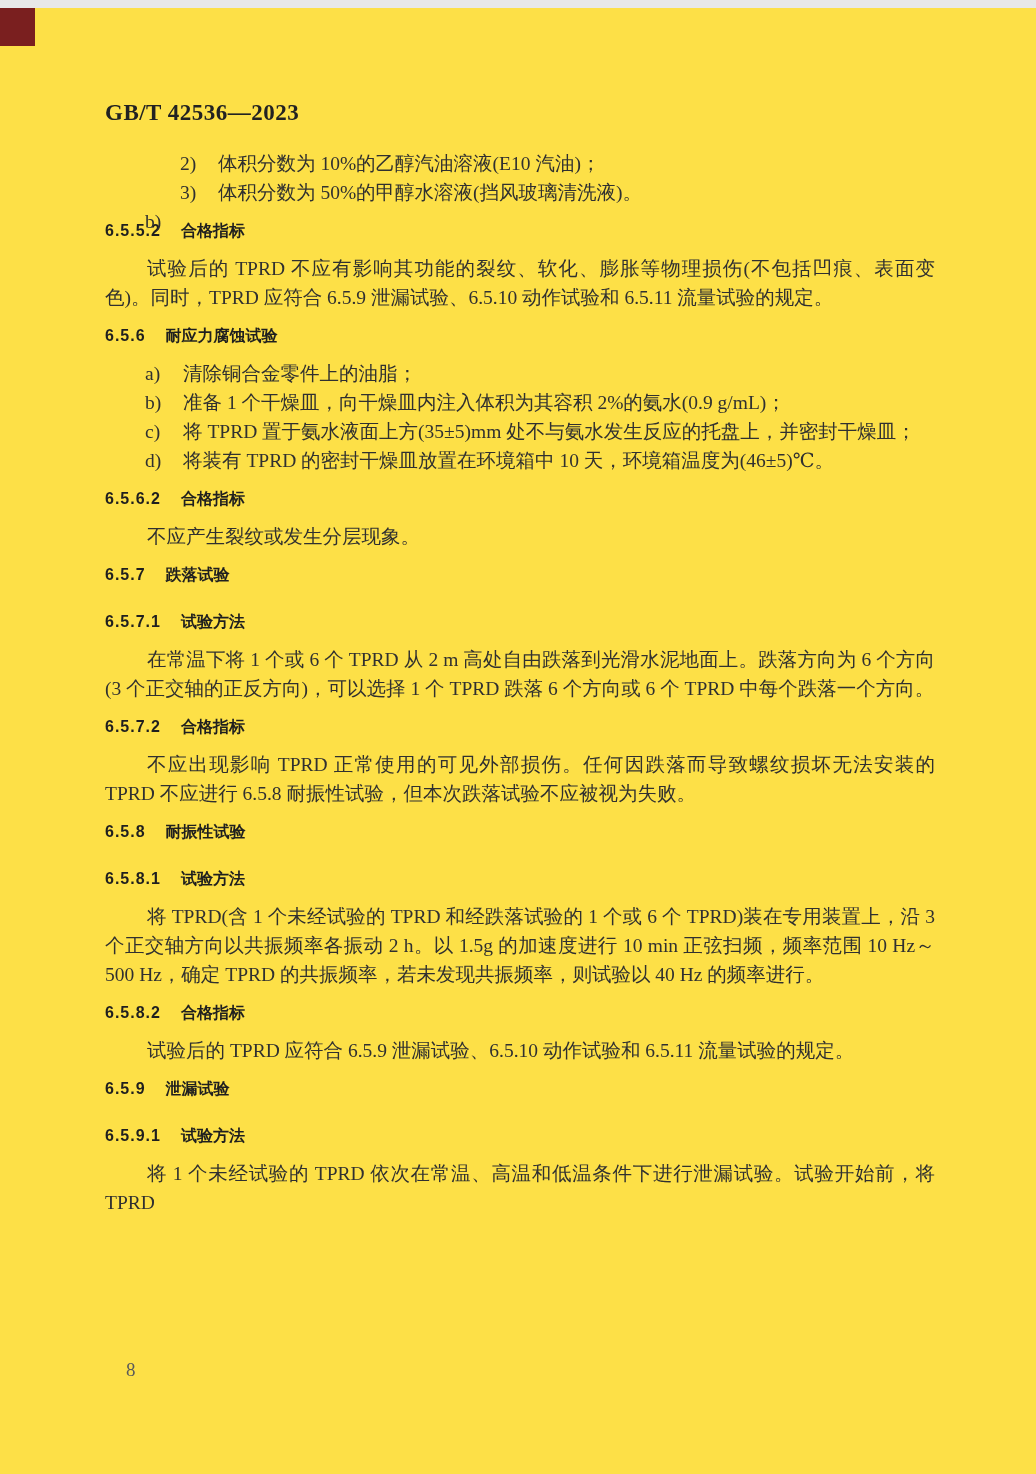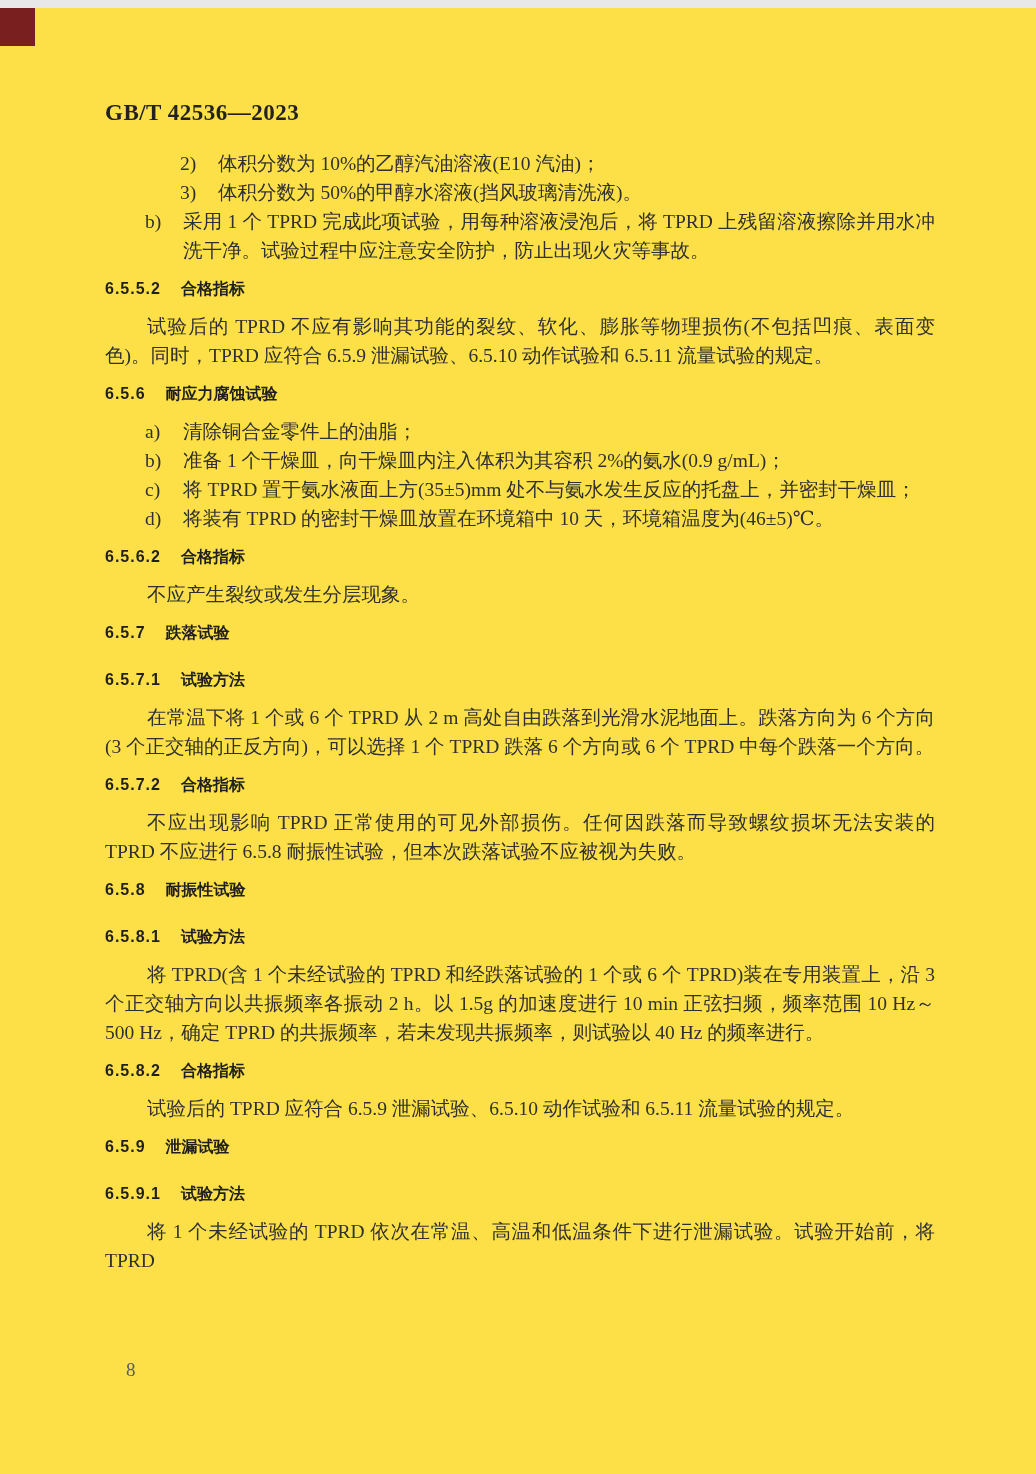--- a/index.html
+++ b/index.html
@@ -98,21 +98,20 @@
     <div class="li li-num">
       <span class="m">2)</span>
       <span class="t">体积分数为 10%的乙醇汽油溶液(E10 汽油)；</span>
     </div>
     <div class="li li-num">
       <span class="m">3)</span>
       <span class="t">体积分数为 50%的甲醇水溶液(挡风玻璃清洗液)。</span>
     </div>
     <div class="li li-alpha">
       <span class="m">b)</span>
-      <span class="t">采用 1 个 TPRD 完成此项试验，用每种溶液浸泡后，将 TPRD 上残留溶液擦除并用水冲洗干净。试验过程中应注意安全防护，防止出现火灾等事故。</span>
     </div>
 
     <div class="heading">
       <span class="num">6.5.5.2</span><span class="title">合格指标</span>
     </div>
     <p class="para">试验后的 TPRD 不应有影响其功能的裂纹、软化、膨胀等物理损伤(不包括凹痕、表面变色)。同时，TPRD 应符合 6.5.9 泄漏试验、6.5.10 动作试验和 6.5.11 流量试验的规定。</p>
 
     <div class="heading">
       <span class="num">6.5.6</span><span class="title">耐应力腐蚀试验</span>
     </div>

